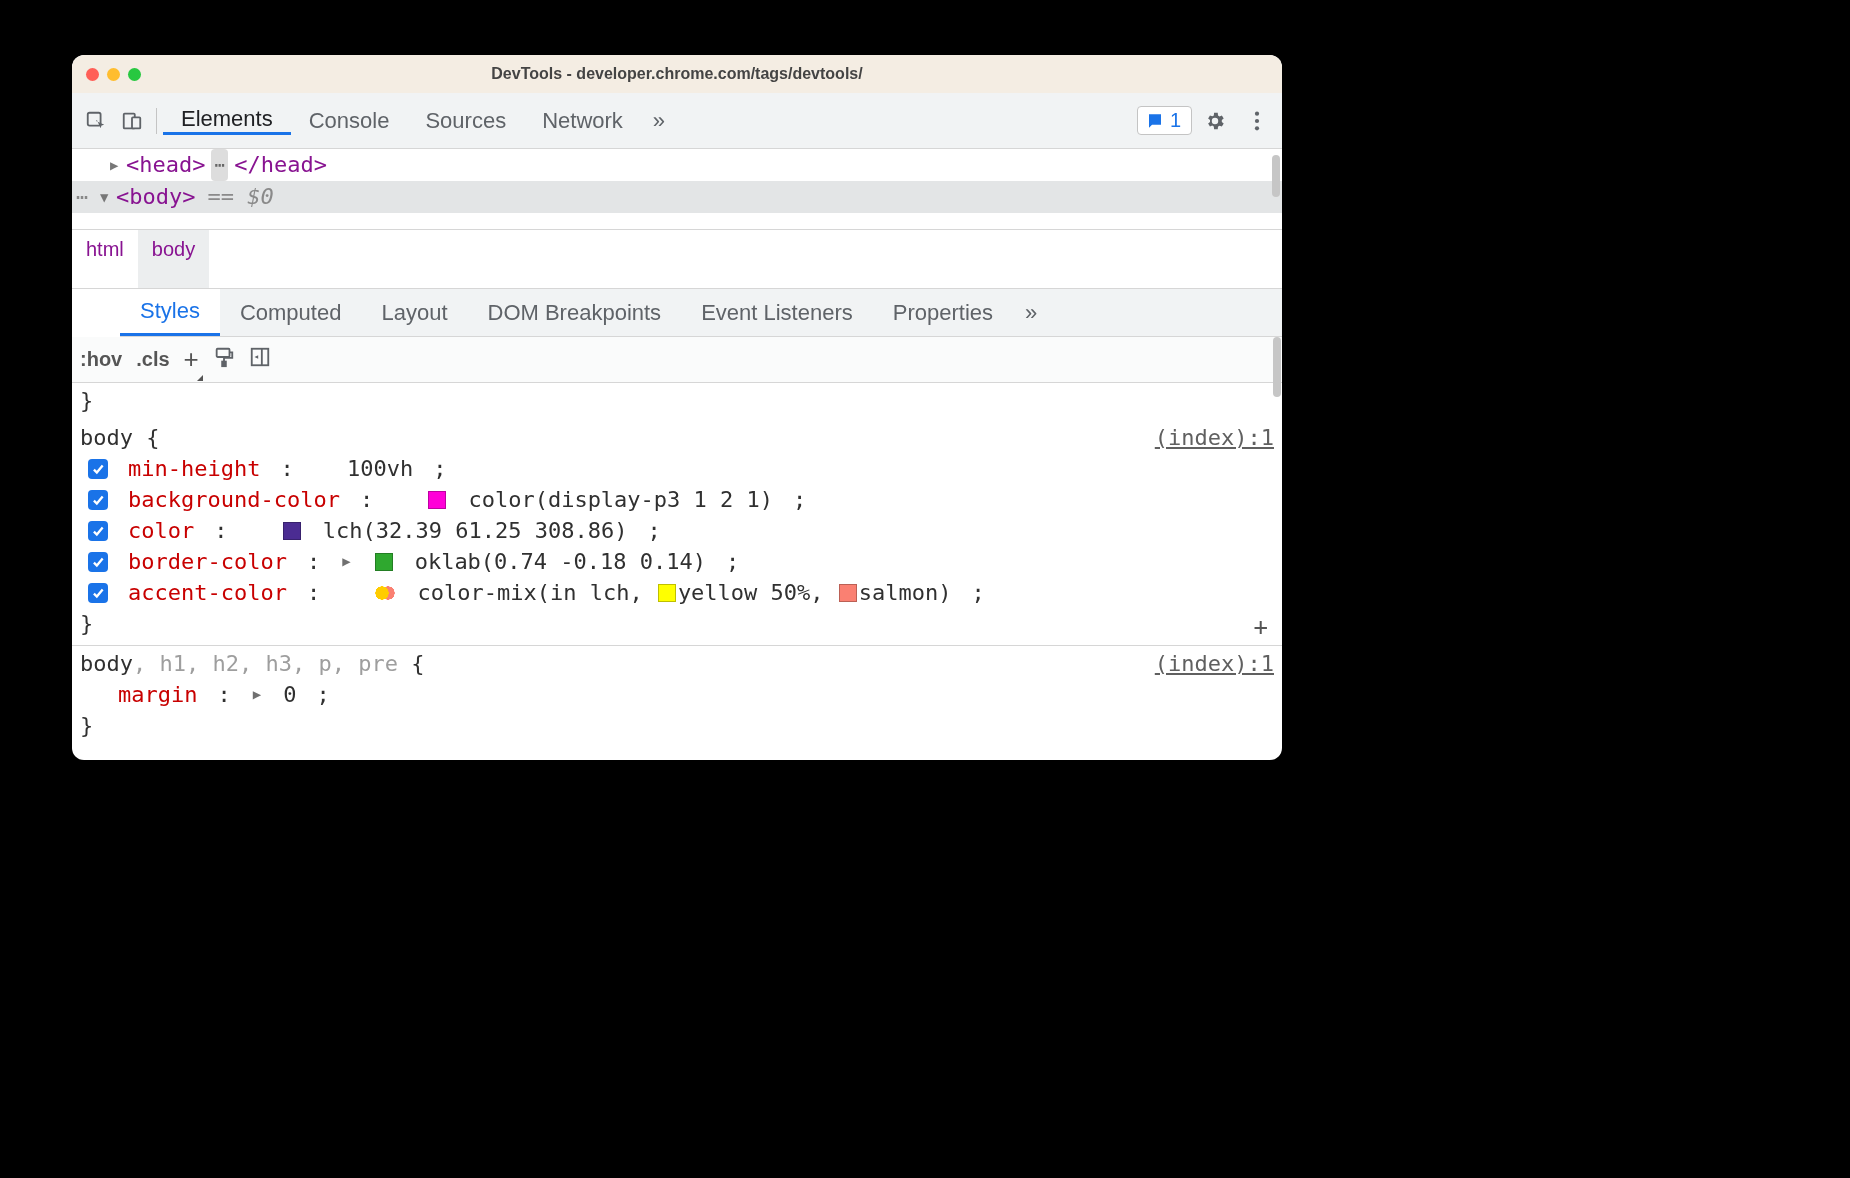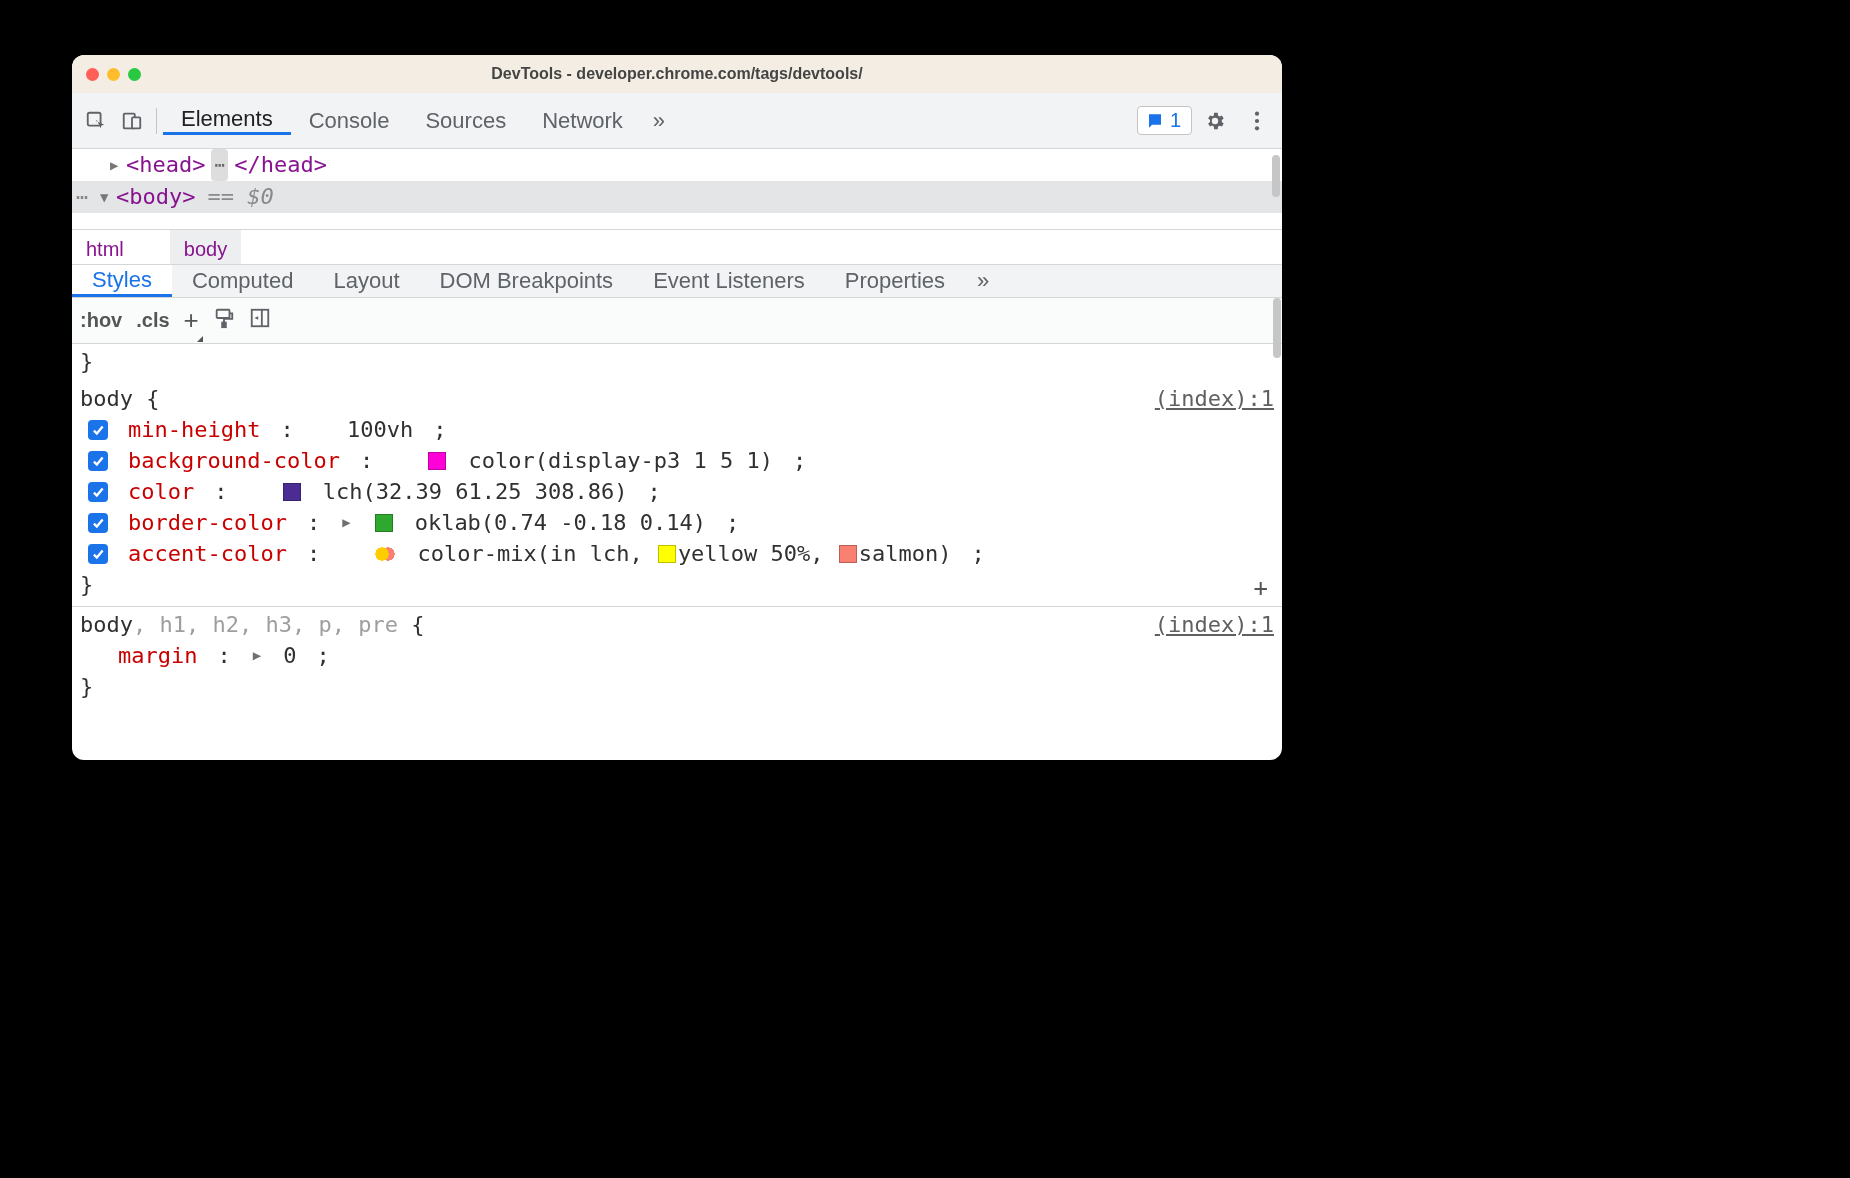--- a/index.html
+++ b/index.html
@@ -95,30 +95,30 @@
   .tri { display:inline-block; width:16px; color:#777; font-size:14px; }
   .dom-ellipsis { color:#666; background:#ddd; border-radius:4px; padding:0 3px; font-size:18px; }
   .eqdollar { color:#8a8a8a; margin-left:12px; font-style:italic; }
   .leading-dots { color:#888; position:absolute; left:4px; font-size:20px; letter-spacing:2px; }
   .scrollbar {
     position:absolute; right:2px; top:6px; width:8px; height:42px;
     background:#c6c6c6; border-radius:4px;
   }
   .breadcrumb {
     display:flex; align-items:stretch; border-top:1px solid #d6d6d6;
-    border-bottom:1px solid #d6d6d6; background:#fff; height:36px;
+    border-bottom:1px solid #d6d6d6; background:#fff; height:60px;
     font-size:20px;
-    gap:32px;
   }
   .bc-item { padding:8px 14px; color:#881391; cursor:pointer; }
   .bc-item.sel { background:#eceeef; }
   .subtabs {
-    display:flex; align-items:stretch; height:33px;
+    display:flex; align-items:stretch; height:48px;
     background:#f1f3f4; border-bottom:1px solid #d6d6d6;
     font-size:22px;
+    margin-left:48px;
   }
   .subtab { padding:0 20px; display:flex; align-items:center; color:#5f6368; cursor:pointer; }
   .subtab.active { color:#1a73e8; border-bottom:3px solid #1a73e8; background:#fff; }
   .filter-row {
     display:flex; align-items:center; height:46px;
     border-bottom:1px solid #d6d6d6;
     padding:0 8px; background:#fafbfb; position:relative;
   }
   .filter-input {
     flex:1; border:none; outline:none; background:transparent;
@@ -305,21 +305,21 @@
         <span class="val">100vh</span><span>;</span>
       </div>
       <div class="decl">
         <span class="chk">
             <svg viewBox="0 0 24 24" fill="none" stroke="#fff" stroke-width="4">
               <polyline points="5,13 10,18 20,6"></polyline>
             </svg>
           </span>
         <span class="prop">background-color</span><span>:</span>&nbsp;
         <span class="swatch" style="background:#ff00d8;"></span>
-        <span class="val">color(display-p3 1 5 1)</span><span>;</span>
+        <span class="val">color(display-p3 1 2 1)</span><span>;</span>
       </div>
       <div class="decl">
         <span class="chk">
             <svg viewBox="0 0 24 24" fill="none" stroke="#fff" stroke-width="4">
               <polyline points="5,13 10,18 20,6"></polyline>
             </svg>
           </span>
         <span class="prop">color</span><span>:</span>&nbsp;
         <span class="swatch" style="background:#4b2c92;"></span>
         <span class="val">lch(32.39 61.25 308.86)</span><span>;</span>

